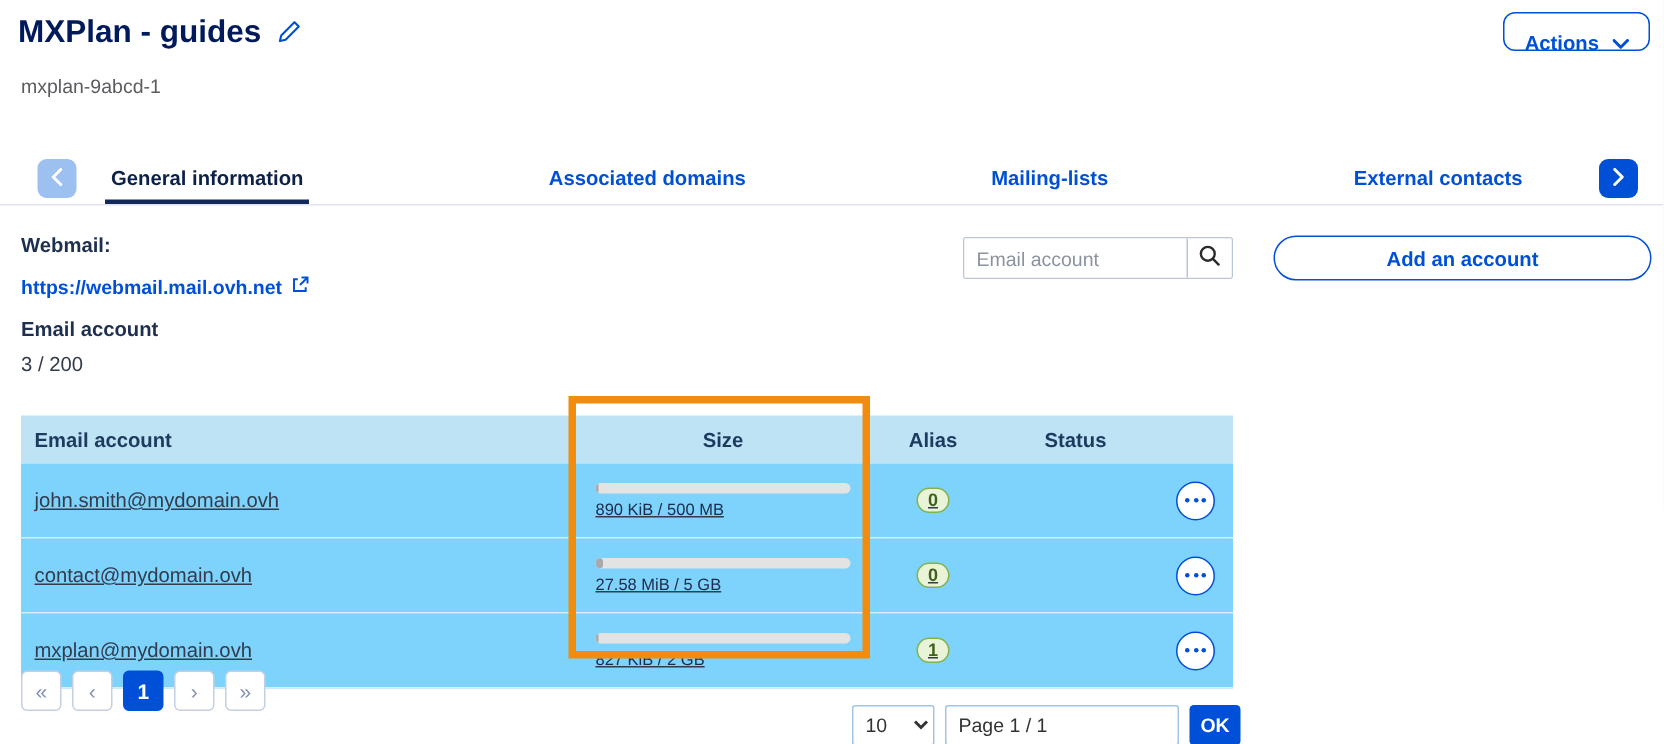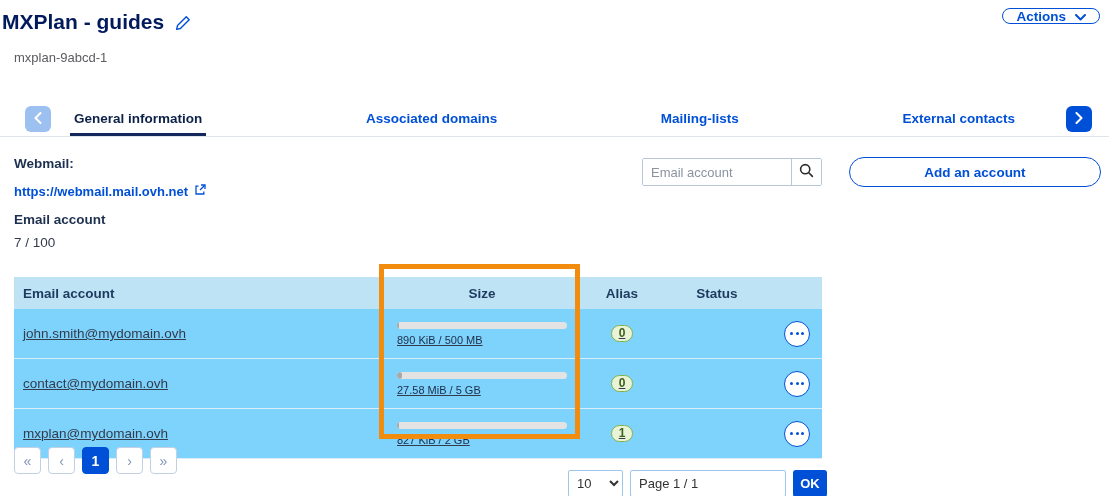--- a/index.html
+++ b/index.html
@@ -7,26 +7,26 @@
   .page {
     position: relative;
     width: 1109px;
     height: 496px;
     background: #ffffff;
     font-family: "Liberation Sans", sans-serif;
     overflow: hidden;
   }
 
   
-  .header-title { position:absolute; left:2px; top:10px; display:flex; align-items:flex-end; gap:11px; }
+  .header-title { position:absolute; left:12px; top:10px; display:flex; align-items:center; gap:11px; }
   .page-title { font-size:21px; font-weight:bold; color:#001a5c; white-space:nowrap; }
   .icon-btn { background:none; border:none; padding:0; cursor:pointer; display:flex; align-items:center; }
 
   .actions-button {
-    position:absolute; top:8px; right:9px; height:16px; padding:0 13px;
+    position:absolute; top:8px; right:9px; height:16px; padding:12px 13px;
     border:1px solid #0050d7; border-radius:8px; background:#fff;
     color:#0050d7; font-weight:bold; font-size:13.5px;
     display:flex; gap:9px; cursor:pointer;
     font-family:"Liberation Sans", sans-serif;
   }
 
   .subtitle { position:absolute; left:14px; top:50px; font-size:13px; color:#5b5b60; }
 
   
   .tabs-bar { position:absolute; left:0; right:0; top:104px; height:33px; border-bottom:1px solid #dfe4ee; }
@@ -184,21 +184,21 @@
     <span>
       <svg width="12" height="12" viewBox="0 0 12 12">
           <path d="M4.5 2.2H2v7.8h7.8V7.5" fill="none" stroke="#0050d7" stroke-width="1.3"></path>
           <path d="M7 1h4v4" fill="none" stroke="#0050d7" stroke-width="1.3"></path>
           <line x1="10.8" y1="1.2" x2="6" y2="6" stroke="#0050d7" stroke-width="1.3"></line>
         </svg>
     </span>
   </a>
 
   <div class="summary-label">Email account</div>
-  <div class="summary-count">7 / 100</div>
+  <div class="summary-count">3 / 200</div>
 
   <div class="search-group">
     <input class="search-input" type="text" placeholder="Email account" style="">
     <button class="search-btn">
       <span>
         <svg width="15" height="15" viewBox="0 0 15 15">
             <circle cx="6.2" cy="6.2" r="4.6" fill="none" stroke="#2b2b2b" stroke-width="1.6"></circle>
             <line x1="9.8" y1="9.8" x2="13.4" y2="13.4" stroke="#2b2b2b" stroke-width="1.6" stroke-linecap="round"></line>
           </svg>
       </span>

